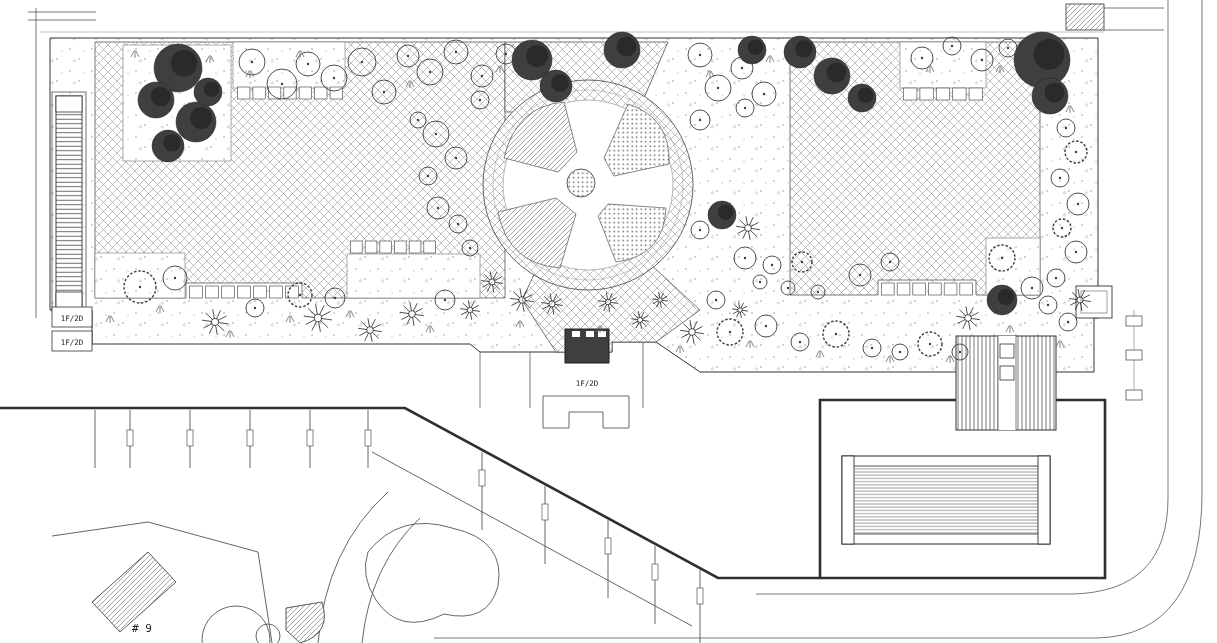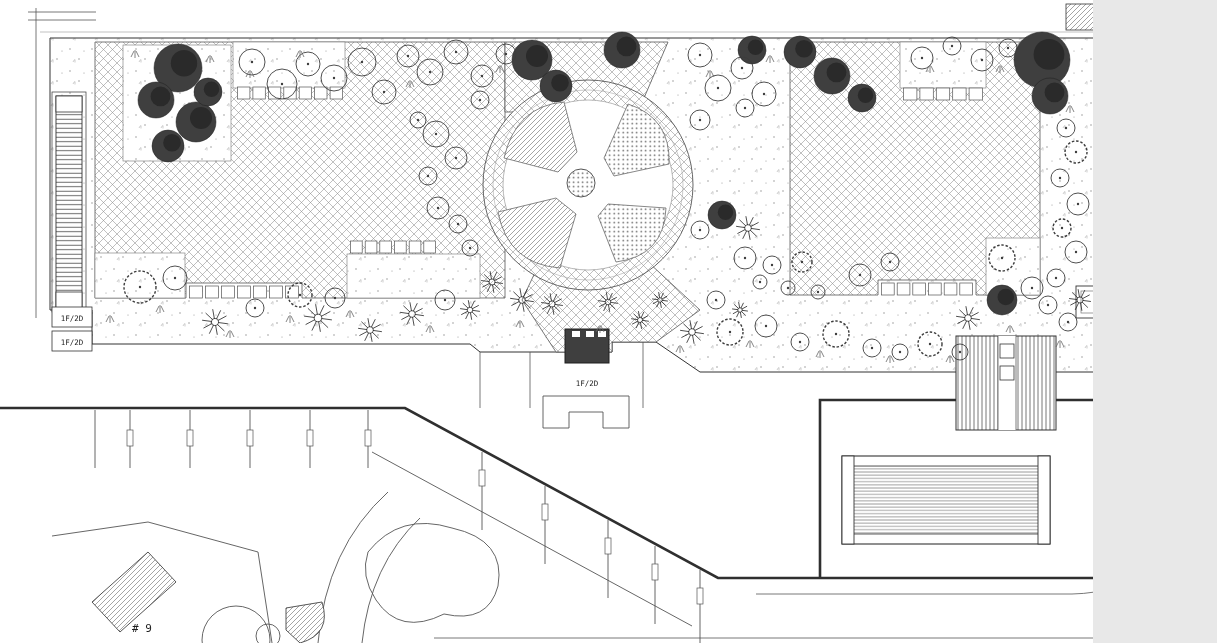--- a/index.html
+++ b/index.html
@@ -1,16 +1,16 @@
 <!DOCTYPE html>
 <html><head>
 <meta charset="utf-8">
 <style>
   html,body{margin:0;padding:0;background:#e8e8e8;}
-  .canvas{position:relative;width:1093px;height:643px;background:#ffffff;overflow:hidden;
+  .canvas{position:relative;width:1217px;height:643px;background:#ffffff;overflow:hidden;
           font-family:"DejaVu Sans Mono","Liberation Mono",monospace;}
   svg{position:absolute;left:0;top:0;}
   text{font-family:"DejaVu Sans Mono","Liberation Mono",monospace;fill:#1e1e1e;}
   .lbl-small{font-size:7.5px;}
   .lbl-bldg{font-size:11px;}
 </style>
 </head>
 <body>
 
 <div class="canvas">

